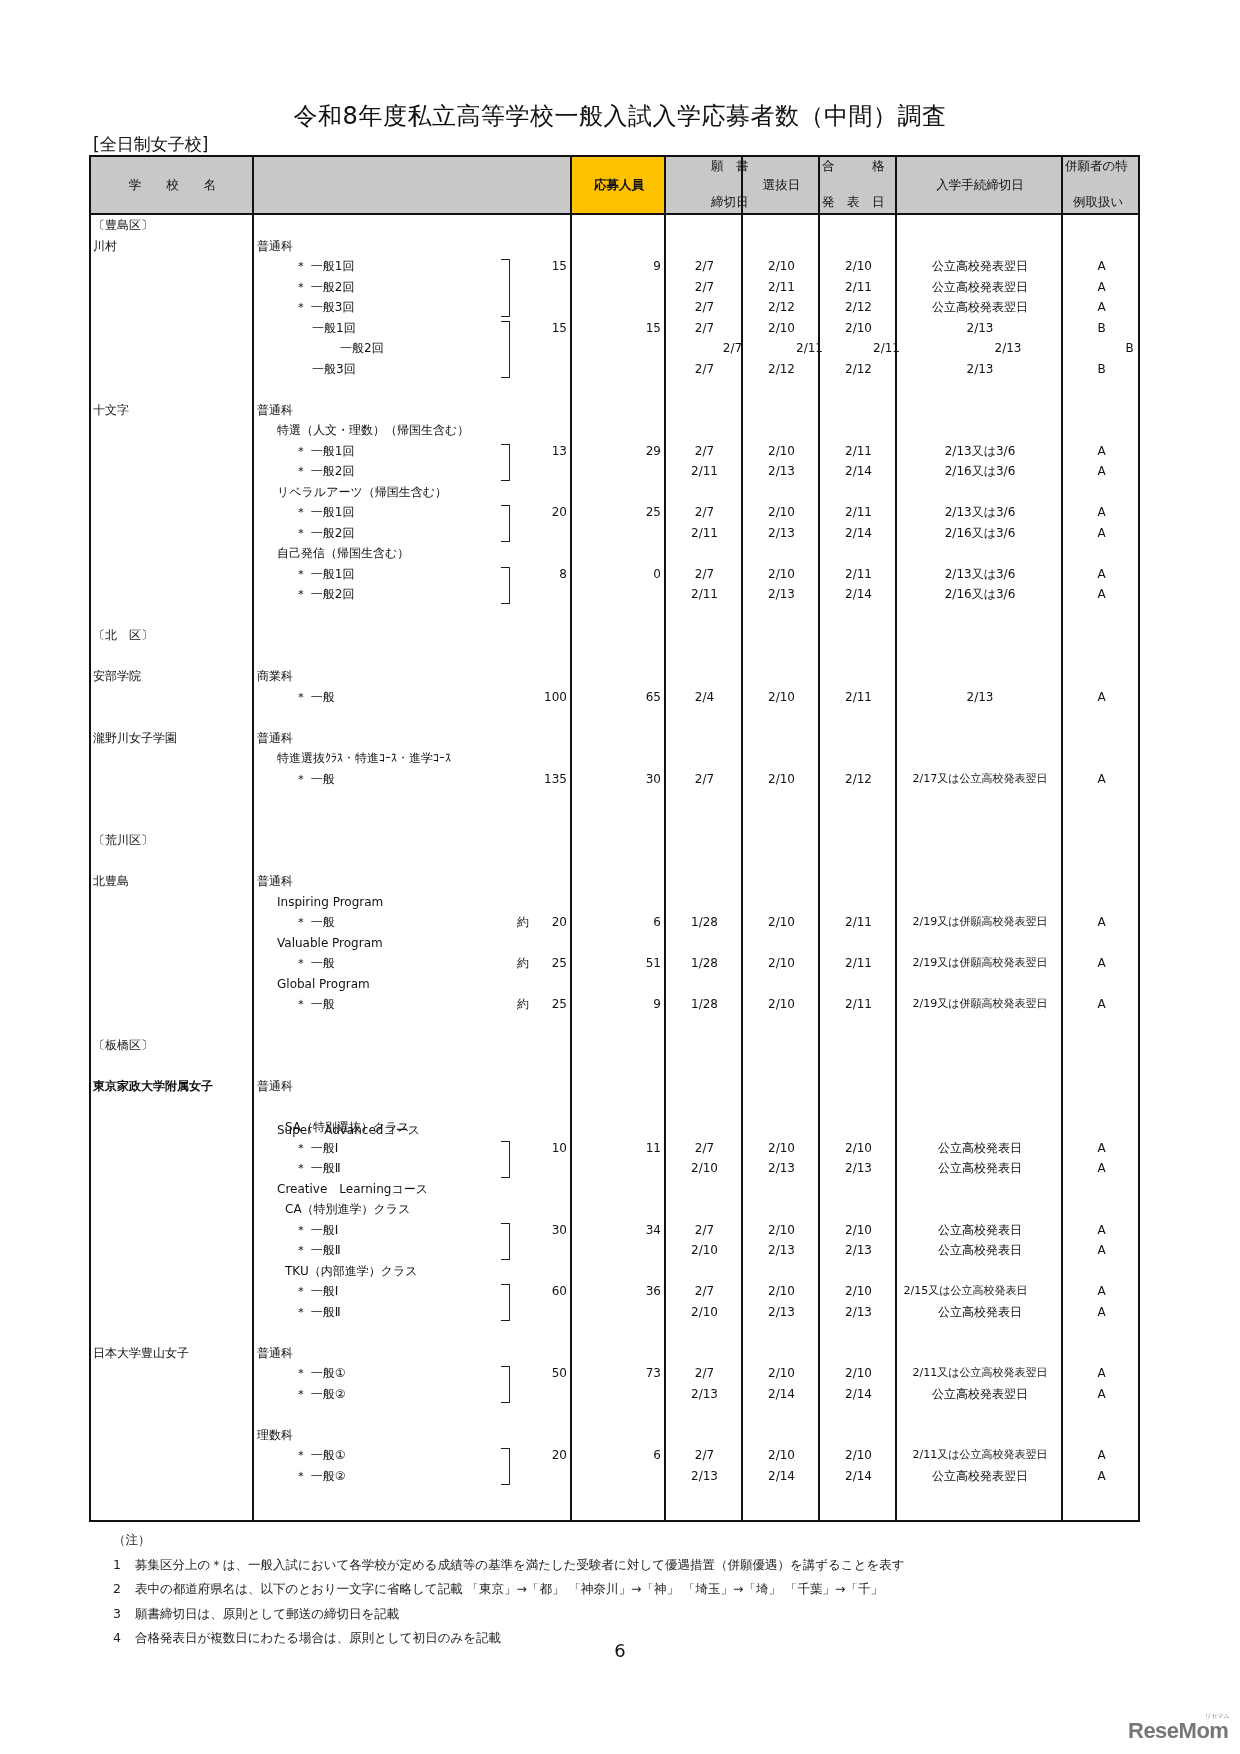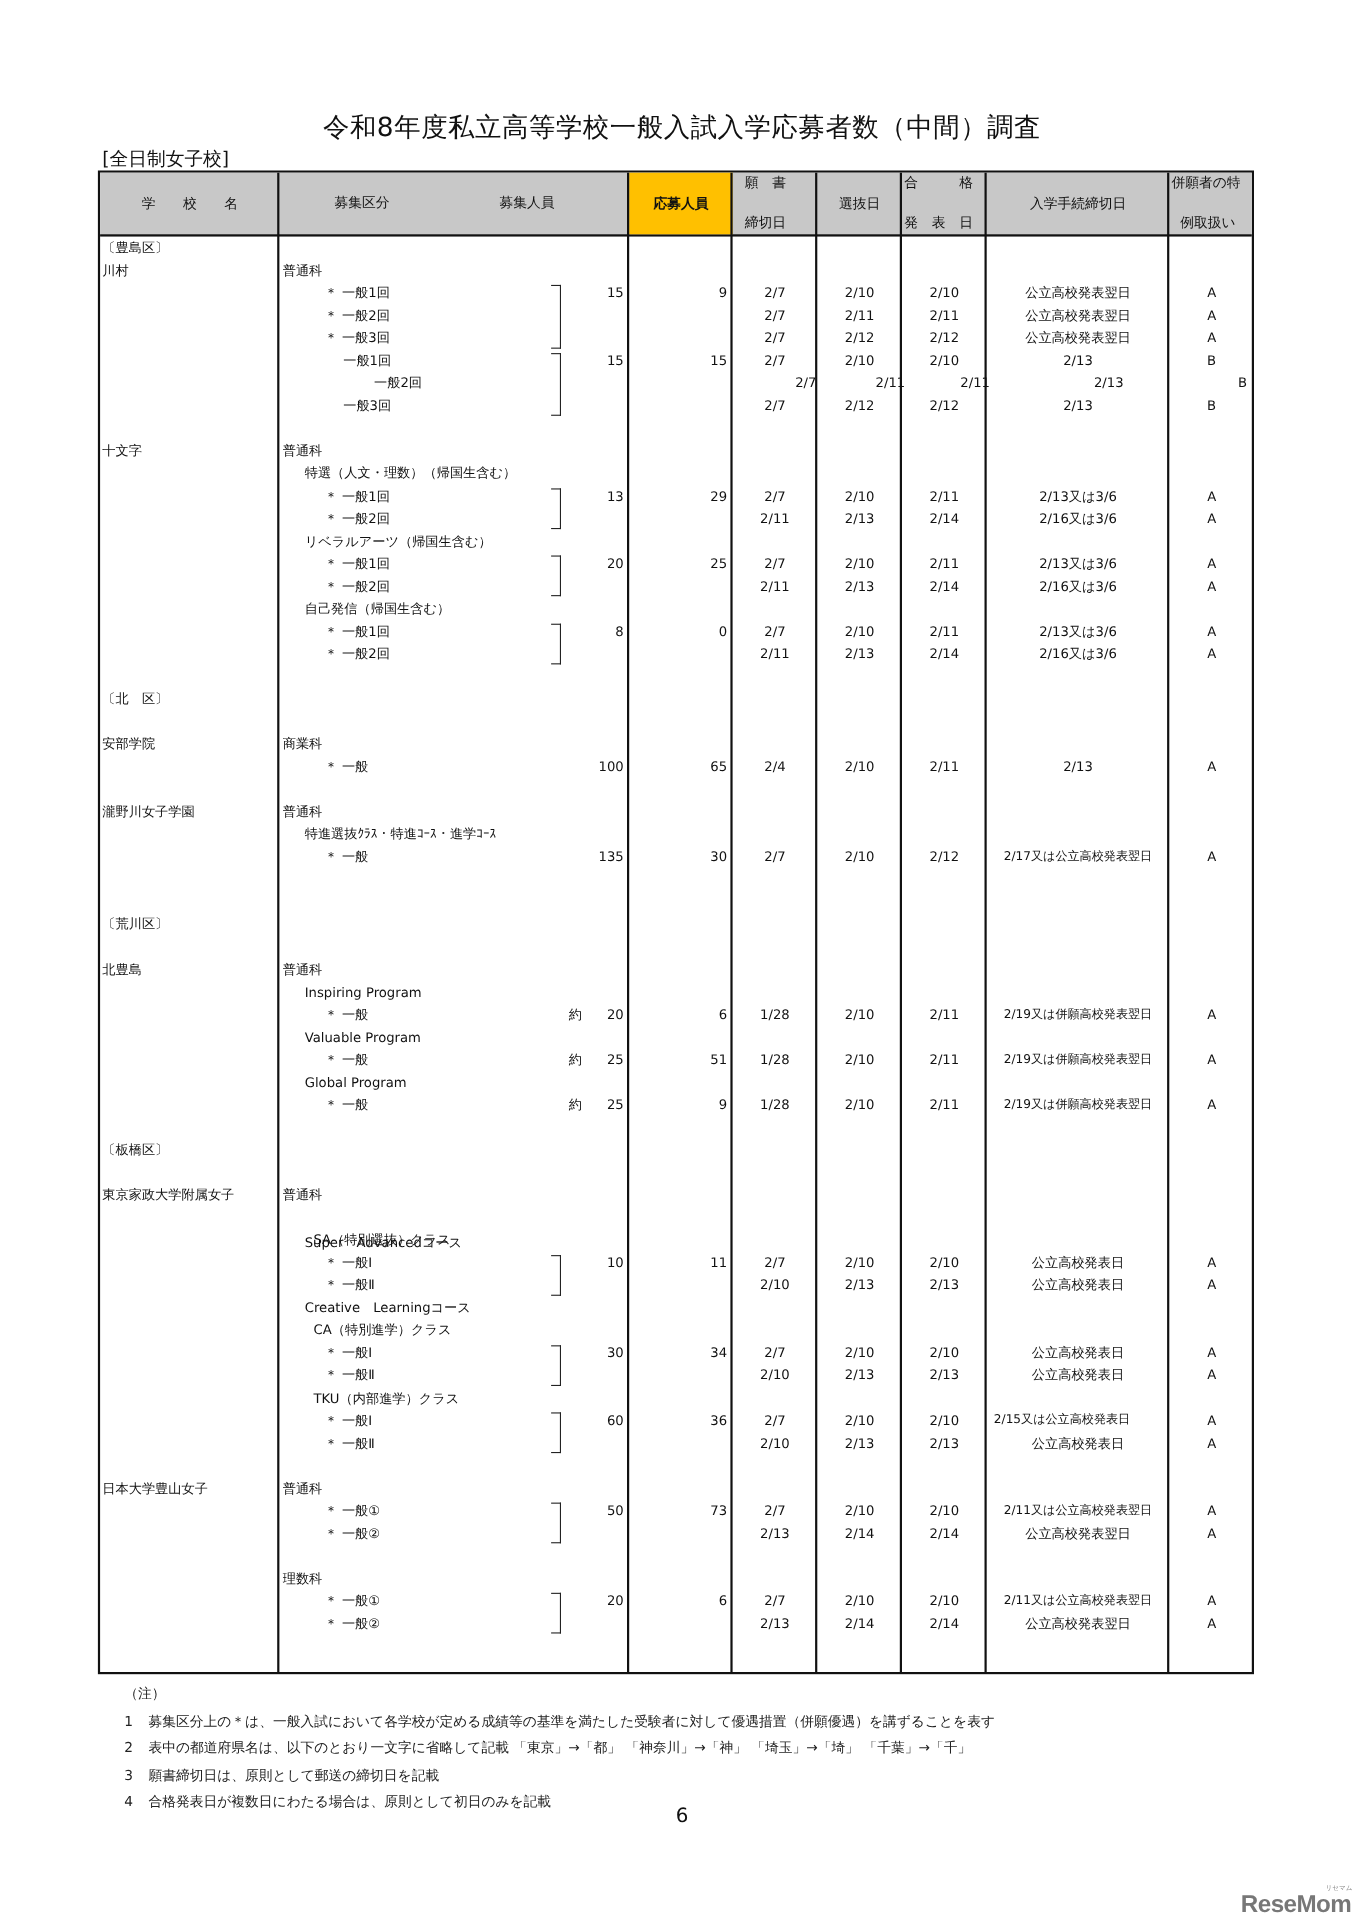--- a/index.html
+++ b/index.html
@@ -32,26 +32,22 @@
 </style>
 </head>
 <body>
 
 <div class="title">令和8年度私立高等学校一般入試入学応募者数（中間）調査</div>
 <div class="subtitle">[全日制女子校]</div>
 
 <div class="table">
   <div class="header">
     <div class="hcell center" style="left:0;width:163px;">学　　校　　名</div>
-    <div class="hcell" style="left:163px;width:318px;">
-      <span style="position:absolute;left:50px;top:19px;">募集区分</span>
-      <span style="position:absolute;left:200px;top:19px;">募集人員</span>
-    </div>
     <div class="hcell center yellow" style="left:481px;width:94px;">応募人員</div>
-    <div class="hcell" style="left:570px;width:77px;border-radius:21px;">
+    <div class="hcell" style="left:604px;width:77px;border-radius:21px;">
       <span style="position:absolute;left:16px;top:1px;">願　書</span>
       <span style="position:absolute;left:16px;top:37px;">締切日</span>
     </div>
     <div class="hcell center" style="left:652px;width:77px;">選抜日</div>
     <div class="hcell" style="left:729px;width:77px;">
       <span style="position:absolute;left:2px;top:1px;">合　　　格</span>
       <span style="position:absolute;left:2px;top:37px;">発　表　日</span>
     </div>
     <div class="hcell center" style="left:806px;width:166px;">入学手続締切日</div>
     <div class="hcell" style="left:972px;width:77px;">
@@ -284,21 +280,21 @@
         <span class="c ctr" style="left:729px;width:77px;">2/11</span>
         <span class="c ctr" style="left:806px;width:166px;font-size:11px;">2/19又は併願高校発表翌日</span>
         <span class="c ctr" style="left:972px;width:77px;">A</span>
       </div>
       <div class="row" style="top: 857.5px;"></div>
       <div class="row" style="top: 878px;">
         <span class="c " style="left:2px;">〔板橋区〕</span>
       </div>
       <div class="row" style="top: 898.5px;"></div>
       <div class="row" style="top: 919px;">
-        <span class="c " style="left:2px;">東京家政大学附属女子</span>
+        <span class="c " style="left:2px;font-weight:bold;">東京家政大学附属女子</span>
         <span class="c " style="left:166px;">普通科</span>
       </div>
       <div class="row" style="top: 963px;">
         <span class="c " style="left:186px;">Super　Advancedコース</span>
       </div>
       <div class="row" style="top: 960px;">
         <span class="c " style="left:194px;">SA（特別選抜）クラス</span>
       </div>
       <div class="row" style="top: 980.5px;">
         <span class="c " style="left:204px;">＊ 一般Ⅰ</span>

